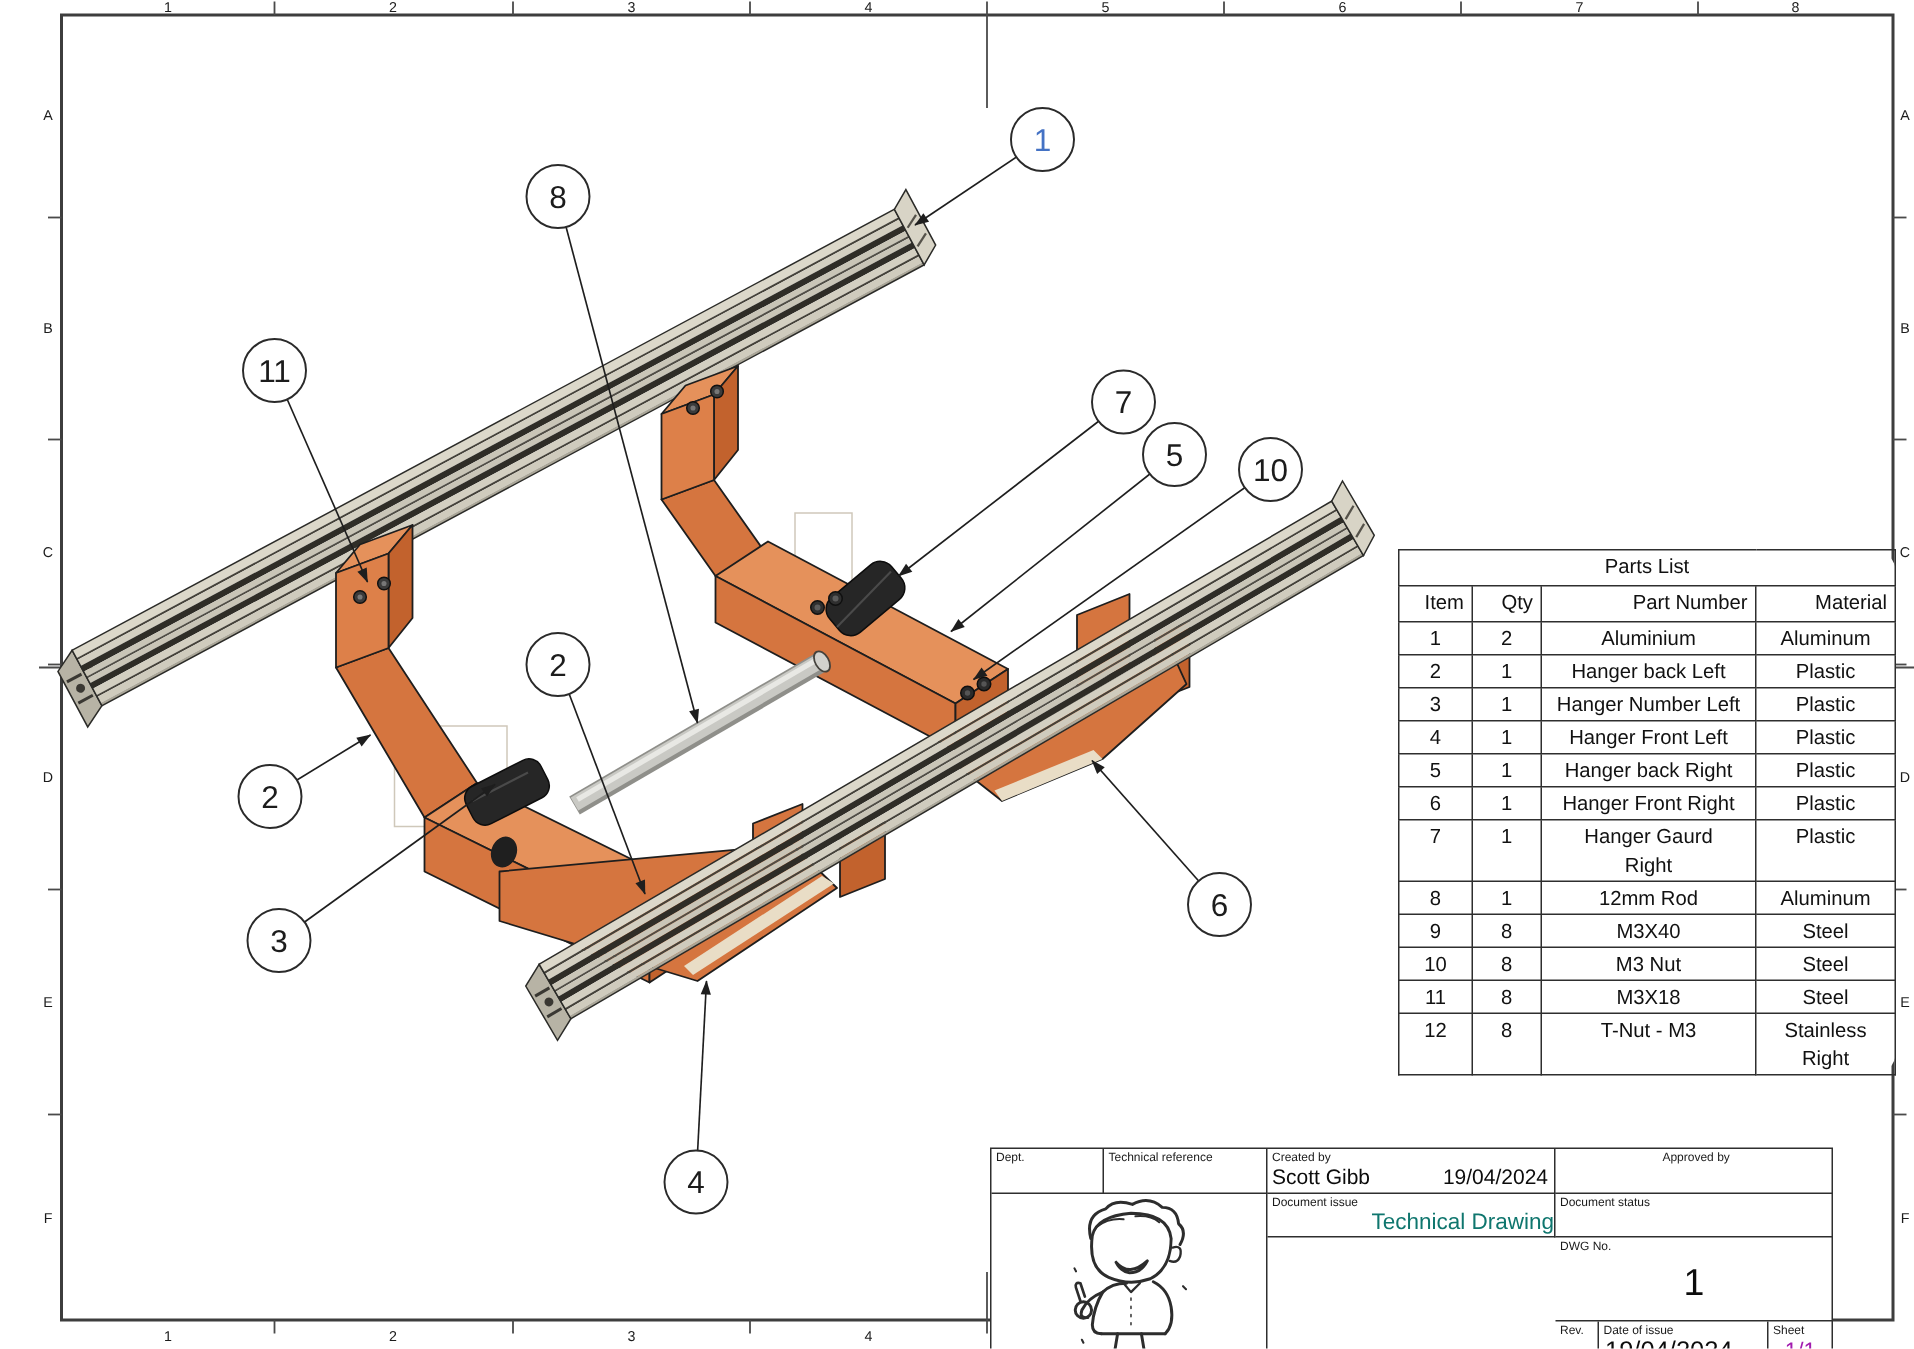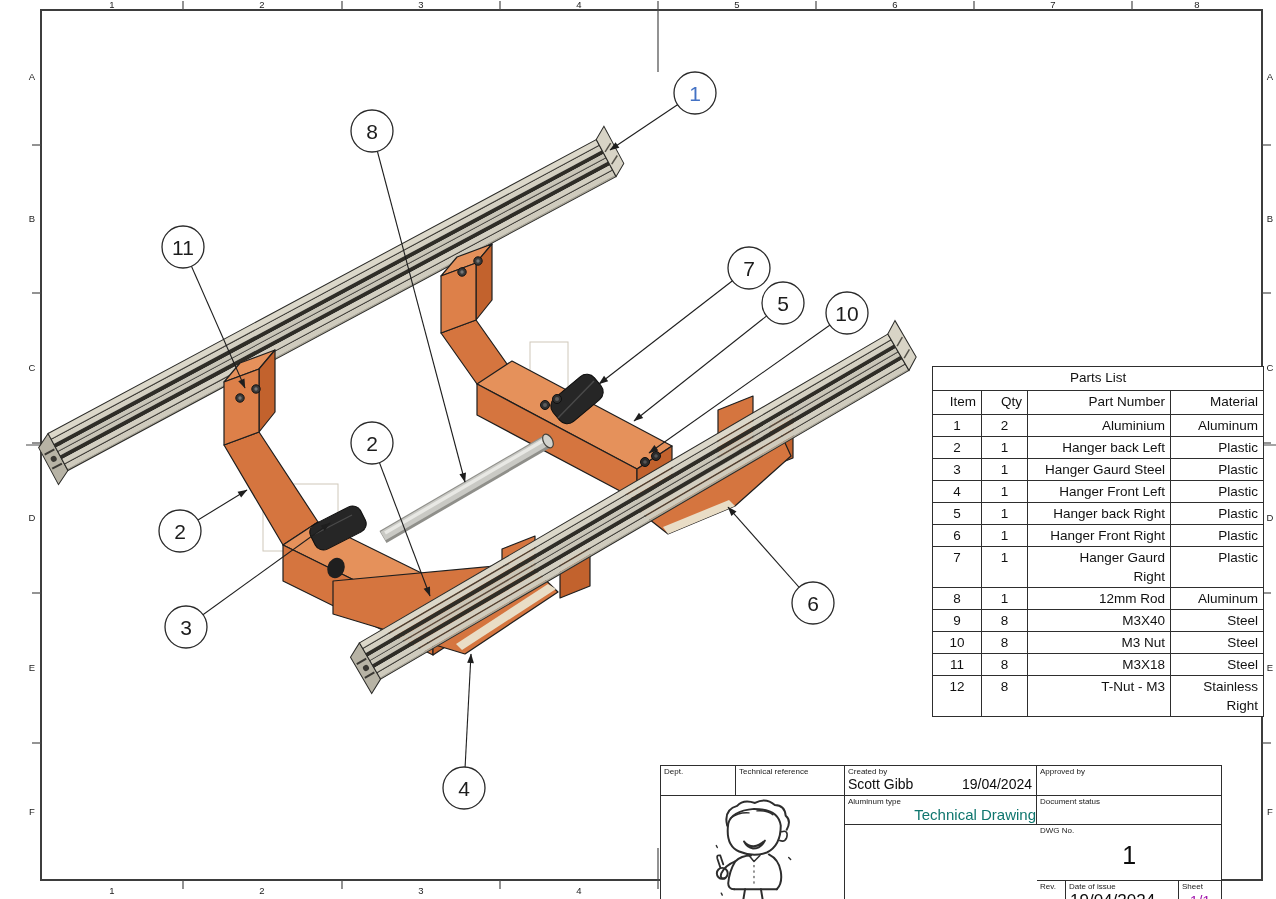--- a/index.html
+++ b/index.html
@@ -1,37 +1,37 @@
 <!DOCTYPE html>
 <html><head>
 <meta charset="utf-8">
 <style>
   html,body{margin:0;padding:0;background:#ffffff;}
   body{font-family:"Liberation Sans", sans-serif; width:1276px; height:899px; position:relative; overflow:hidden;}
   .sheet{position:absolute; inset:0; background:#fff;}
   svg text{font-family:"Liberation Sans", sans-serif;}
 
   
-  .parts-list{position:absolute; left:932px; top:366px; width:332px; background:#fff;}
+  .parts-list{position:absolute; left:932px; top:366px; width:332px; background:#fff;border-radius:16px;}
   .parts-list table{border-collapse:collapse; width:100%; table-layout:fixed;}
   .parts-list td,.parts-list th{border:1.5px solid #2e2e2e; font-size:13.5px; font-weight:normal;
-      color:#111; padding:1px 5px; line-height:19px; white-space:pre-line; vertical-align:top; text-align:right;}
+      color:#111; padding:1px 5px; line-height:19px; white-space:pre-line; vertical-align:top; text-align:center;}
   .parts-list thead .pl-title td{text-align:center; height:21px;}
   .parts-list thead .pl-head th{text-align:right; height:21px;}
   .parts-list tbody td:nth-child(1), .parts-list tbody td:nth-child(2){text-align:center;}
 
   
   .title-block{position:absolute; left:660px; top:732px; width:562px; height:146px;
       border:1.5px solid #2e2e2e; background:#fff; box-sizing:border-box;margin-top:33px;}
   .tb-cell{position:absolute; box-sizing:border-box; border-right:1.5px solid #2e2e2e; border-bottom:1.5px solid #2e2e2e;}
   .tb-label{font-size:8px; color:#1a1a1a; padding:1px 0 0 3px;}
   .cell-dept{left:0;top:0;width:75px;height:30px;}
   .cell-techref{left:75px;top:0;width:109px;height:30px;}
   .cell-createdby{left:184px;top:0;width:192px;height:30px;}
-  .cell-approvedby{left:376px;top:0;width:184.5px;height:30px;border-right:none;}
+  .cell-approvedby{left:376px;top:0;width:184.5px;height:30px;border-right:none;text-align:center;}
   .cell-cartoon{left:0;top:30px;width:184px;height:114.5px;border-bottom:none;}
   .cell-doctype{left:184px;top:30px;width:192px;height:29px;}
   .cell-docstatus{left:376px;top:30px;width:184.5px;height:29px;border-right:none;}
   .cell-title{left:184px;top:59px;width:192px;height:85.5px;border-bottom:none;}
   .cell-dwg{left:376px;top:59px;width:184.5px;height:56px;border-right:none;}
   .cell-rev{left:376px;top:115px;width:29px;height:29.5px;border-bottom:none;}
   .cell-date{left:405px;top:115px;width:113px;height:29.5px;border-bottom:none;}
   .cell-sheet{left:518px;top:115px;width:42.5px;height:29.5px;border-right:none;border-bottom:none;}
   .createdby-row{display:flex; justify-content:space-between; align-items:flex-end; padding:0 4px 0 3px; font-size:14px; color:#0c0c0c; margin-top:0px;}
   .doctype-value{font-size:15px; color:#0f766e; padding-left:3px;text-align:right;}
@@ -344,21 +344,21 @@
           </tr>
           <tr>
             <td>2</td>
             <td>1</td>
             <td>Hanger back Left</td>
             <td>Plastic</td>
           </tr>
           <tr>
             <td>3</td>
             <td>1</td>
-            <td>Hanger Gaurd Steel</td>
+            <td>Hanger Number Left</td>
             <td>Plastic</td>
           </tr>
           <tr>
             <td>4</td>
             <td>1</td>
             <td>Hanger Front Left</td>
             <td>Plastic</td>
           </tr>
           <tr>
             <td>5</td>
@@ -449,21 +449,21 @@
         <path d="M59,72 L56,63 Q55,59 59,60 L62,69" stroke-width="1.8"></path>
         <path d="M84,94 L82,106 M100,94 L102,106"></path>
         <path d="M82,106 Q72,108 76,111 L88,111 L88,106 M102,106 L102,111 L114,111 Q117,108 108,106"></path>
         <path d="M93,70 L93,88" stroke-width="1" stroke-dasharray="1.5,4"></path>
         <path d="M55,50 L56,52 M128,62 L130,64 M60,98 L61,100" stroke-width="1.4"></path>
       </g>
     </svg>
   </div>
 
   <div class="tb-cell cell-doctype">
-    <div class="tb-label">Aluminum type</div>
+    <div class="tb-label">Document issue</div>
     <div class="doctype-value">Technical Drawing</div>
   </div>
   <div class="tb-cell cell-docstatus">
     <div class="tb-label">Document status</div>
   </div>
 
   <div class="tb-cell cell-dwg">
     <div class="tb-label">DWG No.</div>
     <div class="dwg-value">1</div>
   </div>

